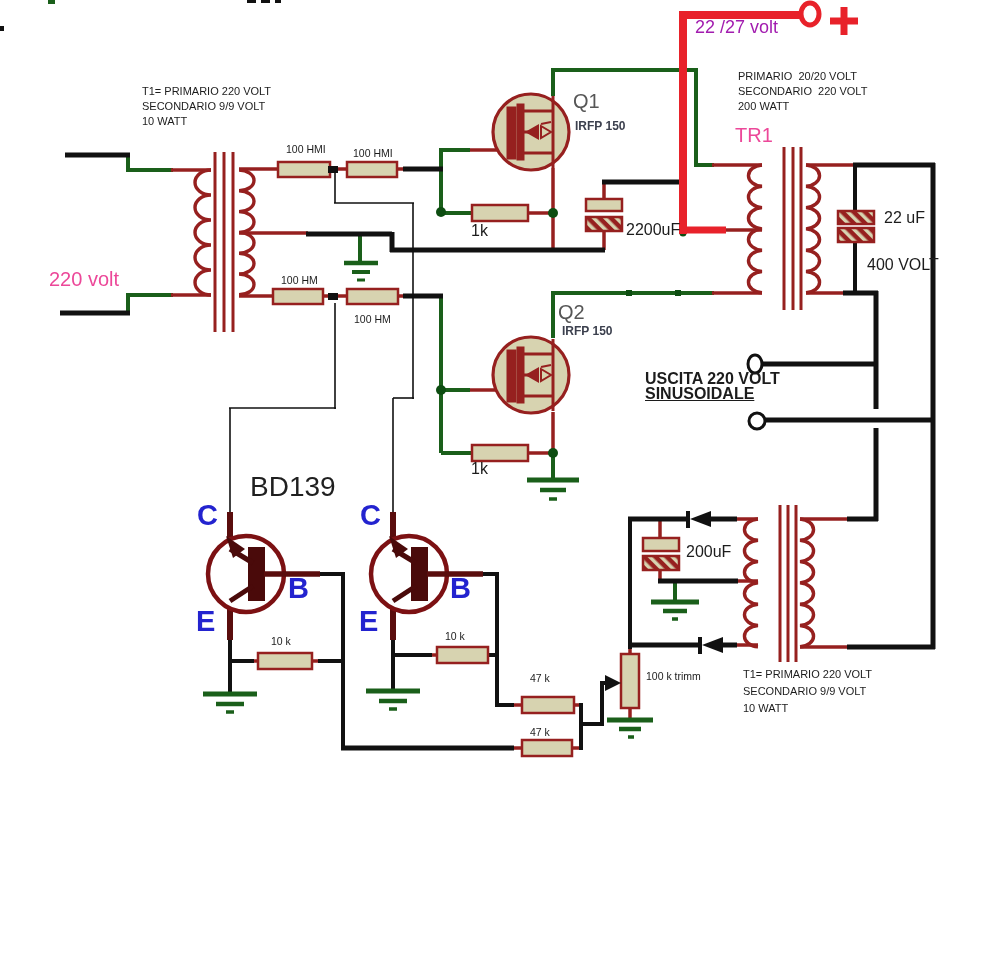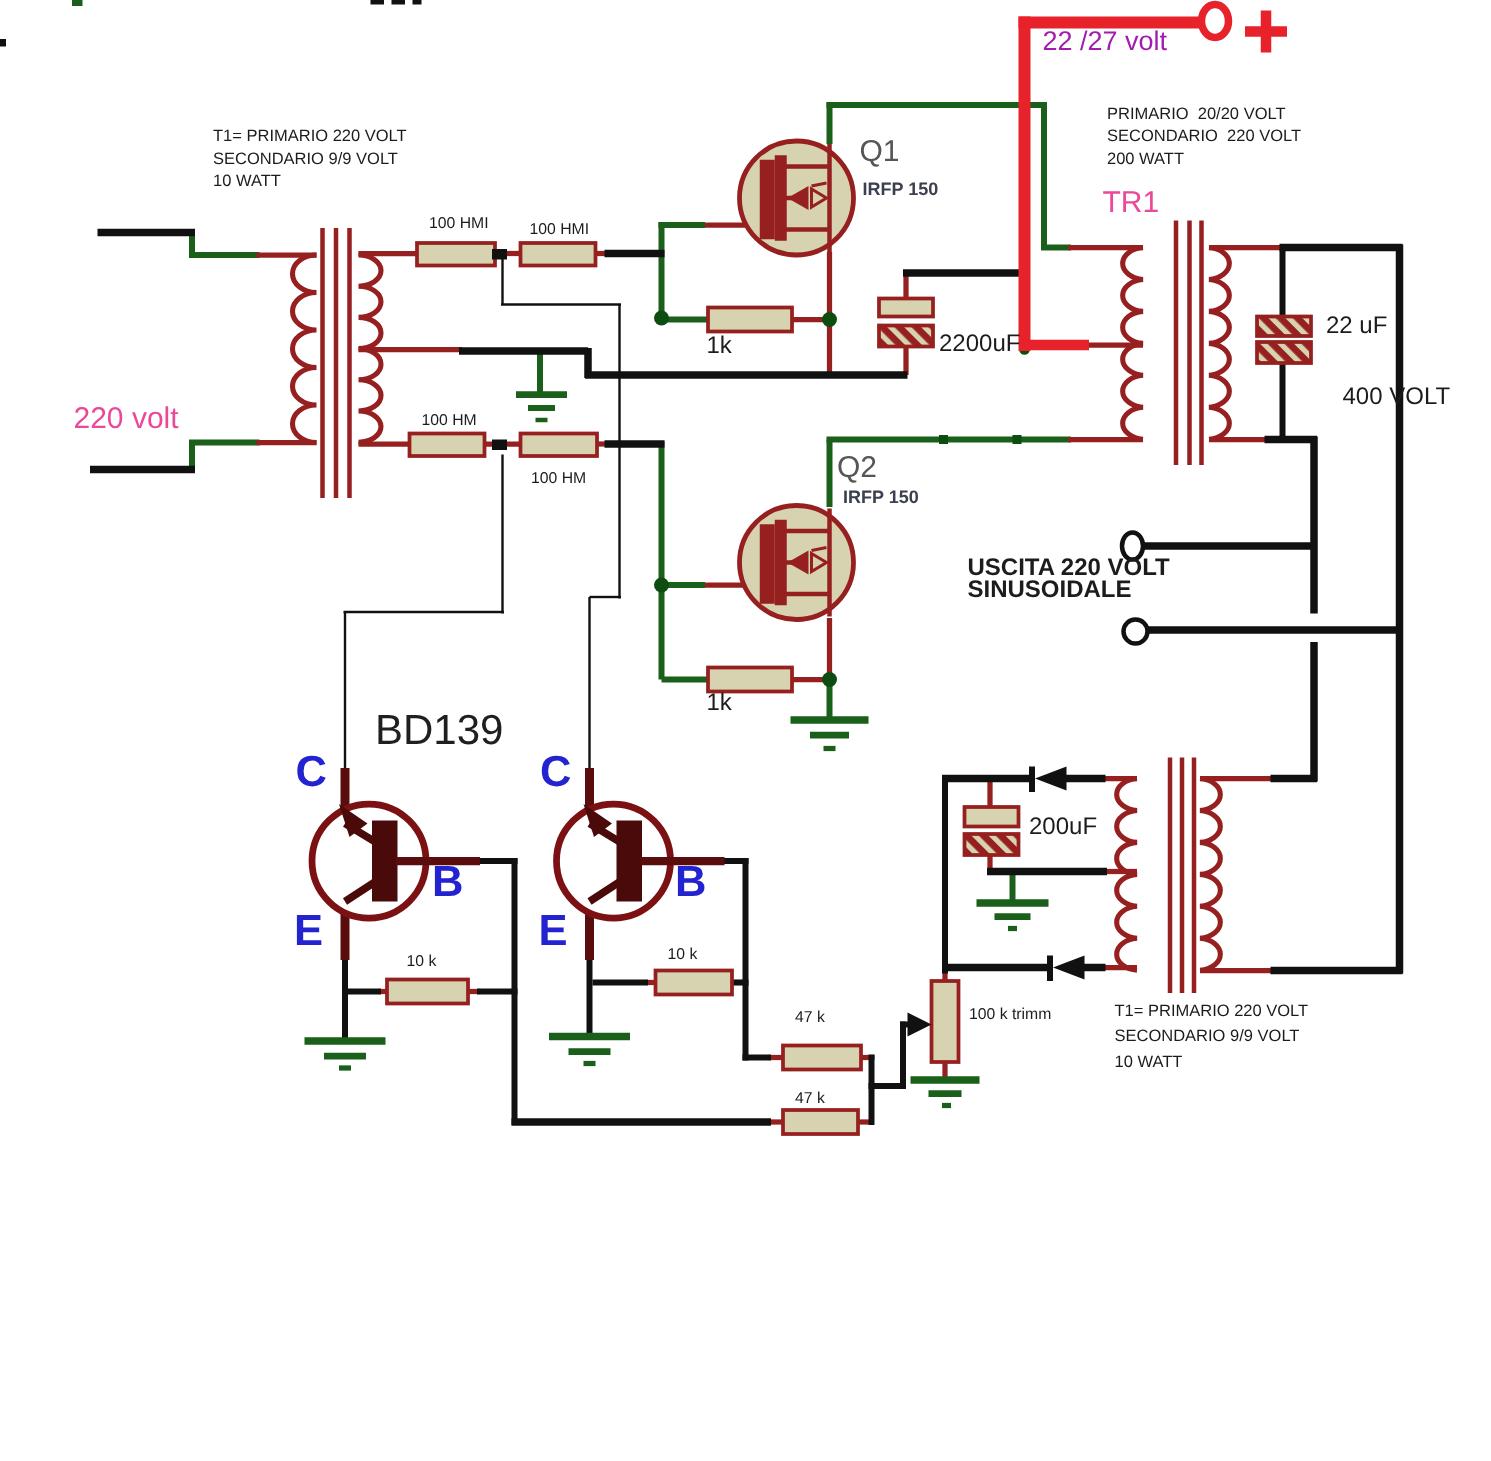--- a/index.html
+++ b/index.html
@@ -349,25 +349,25 @@
   <div class="lbl fs20q" style="left:558px;top:301px;">Q2</div>
   <div class="lbl slate" style="left:562px;top:325px;">IRFP 150</div>
 
   <div class="lbl fs10" style="left:286px;top:144px;">100 HMI</div>
   <div class="lbl fs10" style="left:353px;top:148px;">100 HMI</div>
   <div class="lbl fs10" style="left:281px;top:275px;">100 HM</div>
   <div class="lbl fs10" style="left:354px;top:314px;">100 HM</div>
 
   <div class="lbl fs12" style="left:626px;top:221px;text-align:right;">2200uF</div>
   <div class="lbl fs12" style="left:884px;top:209px;">22 uF</div>
-  <div class="lbl fs12" style="left:867px;top:256px;margin-left:28px;">400 VOLT</div>
+  <div class="lbl fs12" style="left:867px;top:256px;">400 VOLT</div>
   <div class="lbl fs12" style="left:686px;top:543px;">200uF</div>
 
   <div class="lbl fs12 bold600" style="left:645px;top:370px;">USCITA 220 VOLT</div>
-  <div class="lbl fs12 bold600" style="left:645px;top:385px;">SINUSOIDALE</div>
+  <div class="lbl fs12 bold600" style="left:645px;top:385px;text-decoration:underline;">SINUSOIDALE</div>
 
   <div class="lbl fs12" style="left:471px;top:222px;">1k</div>
   <div class="lbl fs12" style="left:471px;top:460px;">1k</div>
 
   <div class="lbl bd" style="left:250px;top:472px;">BD139</div>
 
   <div class="lbl pin" style="left:197px;top:500px;">C</div>
   <div class="lbl pin" style="left:288px;top:573px;">B</div>
   <div class="lbl pin" style="left:196px;top:606px;">E</div>
   <div class="lbl pin" style="left:360px;top:500px;">C</div>

